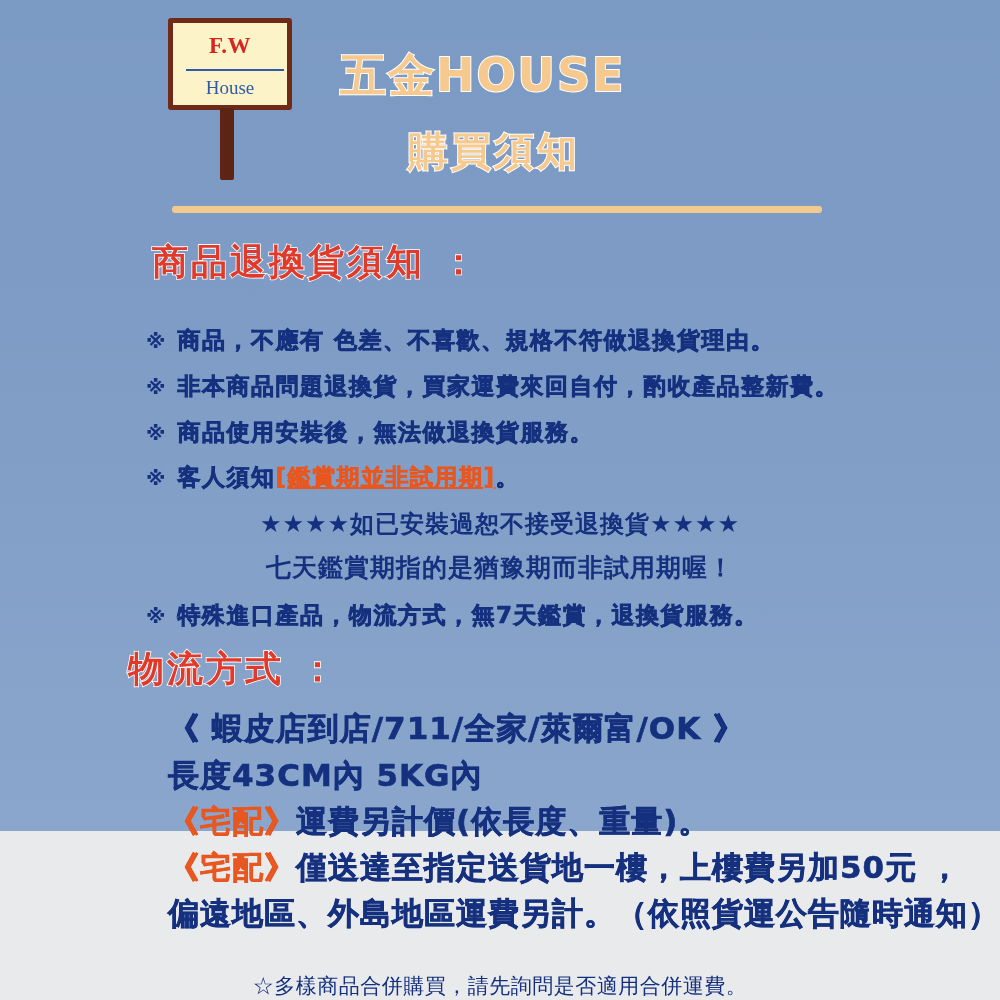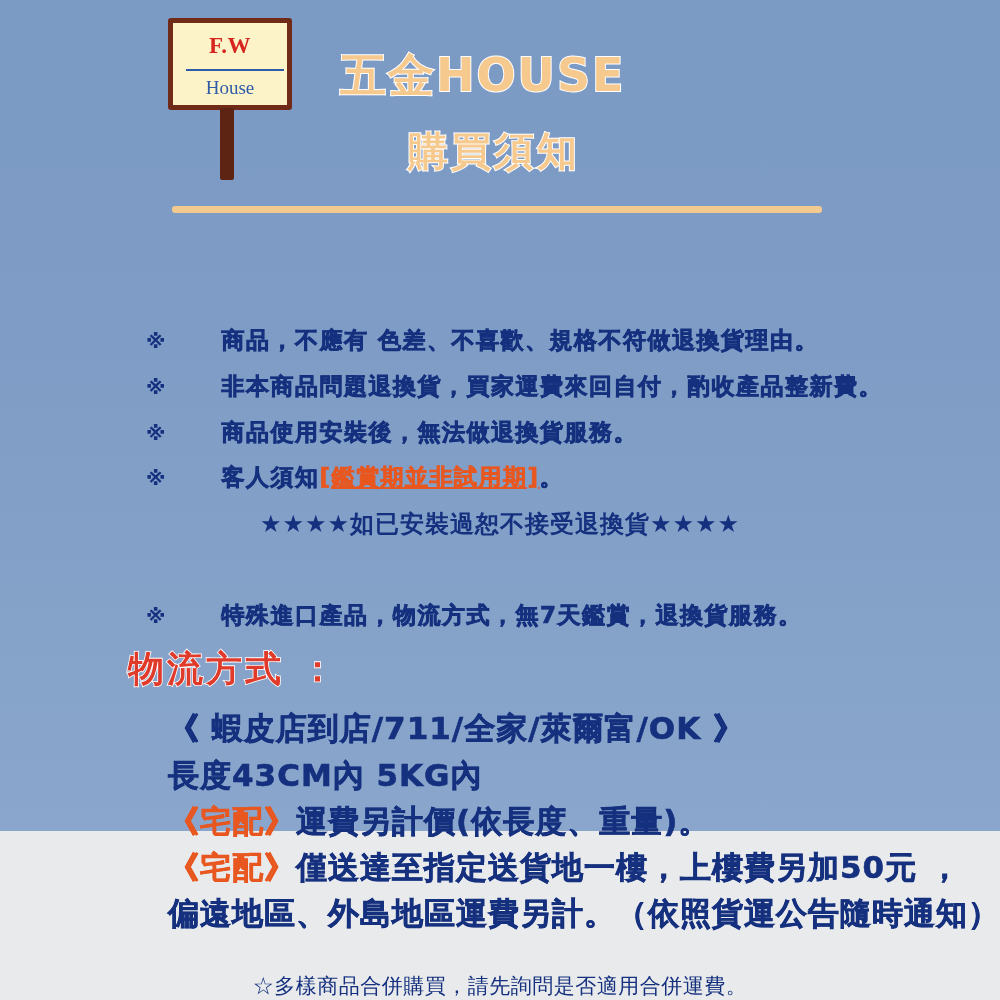--- a/index.html
+++ b/index.html
@@ -152,21 +152,20 @@
     color: #14307e;
     font-size: 20px;
     margin-right: 12px;
   }
   .bullet-text {
     color: #14307e;
     font-size: 23px;
     letter-spacing: 1.5px;
     -webkit-text-stroke: 0.7px #14307e;
     paint-order: stroke fill;
-    margin-left: 44px;
   }
   .bullet-text .hl {
     color: #e8571f;
     text-decoration: underline;
     -webkit-text-stroke: 0.7px #e8571f;
   }
 
   .center-line {
     position: absolute;
     width: 1000px;
@@ -225,20 +224,21 @@
         <div class="sign-rule"></div>
         <div class="sign-house">House</div>
       </div>
       <div class="sign-post"></div>
     </div>
     <div class="title-main">五金HOUSE</div>
     <div class="title-sub">購買須知</div>
     <div class="divider"></div>
   </div>
 
+  <div class="section-heading" id="returns-heading">商品退換貨須知 ：</div>
 
   <div class="bullet-row" style="top: 325px;">
     <span class="bullet-mark">※</span>
     <span class="bullet-text">商品，不應有 色差、不喜歡、規格不符做退換貨理由。</span>
   </div>
 
   <div class="bullet-row" style="top: 371px;">
     <span class="bullet-mark">※</span>
     <span class="bullet-text">非本商品問題退換貨，買家運費來回自付，酌收產品整新費。</span>
   </div>
@@ -247,20 +247,21 @@
     <span class="bullet-mark">※</span>
     <span class="bullet-text">商品使用安裝後，無法做退換貨服務。</span>
   </div>
 
   <div class="bullet-row" style="top: 462px;">
     <span class="bullet-mark">※</span>
     <span class="bullet-text"><span>客人須知</span><span class="hl">[鑑賞期並非試用期]</span><span>。</span></span>
   </div>
 
   <div class="center-line" id="star-line">★★★★如已安裝過恕不接受退換貨★★★★</div>
+  <div class="center-line" id="seven-day-line">七天鑑賞期指的是猶豫期而非試用期喔！</div>
 
   <div class="bullet-row" style="top: 600px;">
     <span class="bullet-mark">※</span>
     <span class="bullet-text">特殊進口產品，物流方式，無7天鑑賞，退換貨服務。</span>
   </div>
 
   <div class="section-heading" id="logistics-heading">物流方式 ：</div>
 
   <div class="logi-row" style="left: 168px; top: 708px;">《 蝦皮店到店/711/全家/萊爾富/OK 》</div>
   <div class="logi-row" style="left: 168px; top: 755px;">長度43CM內  5KG內</div>

